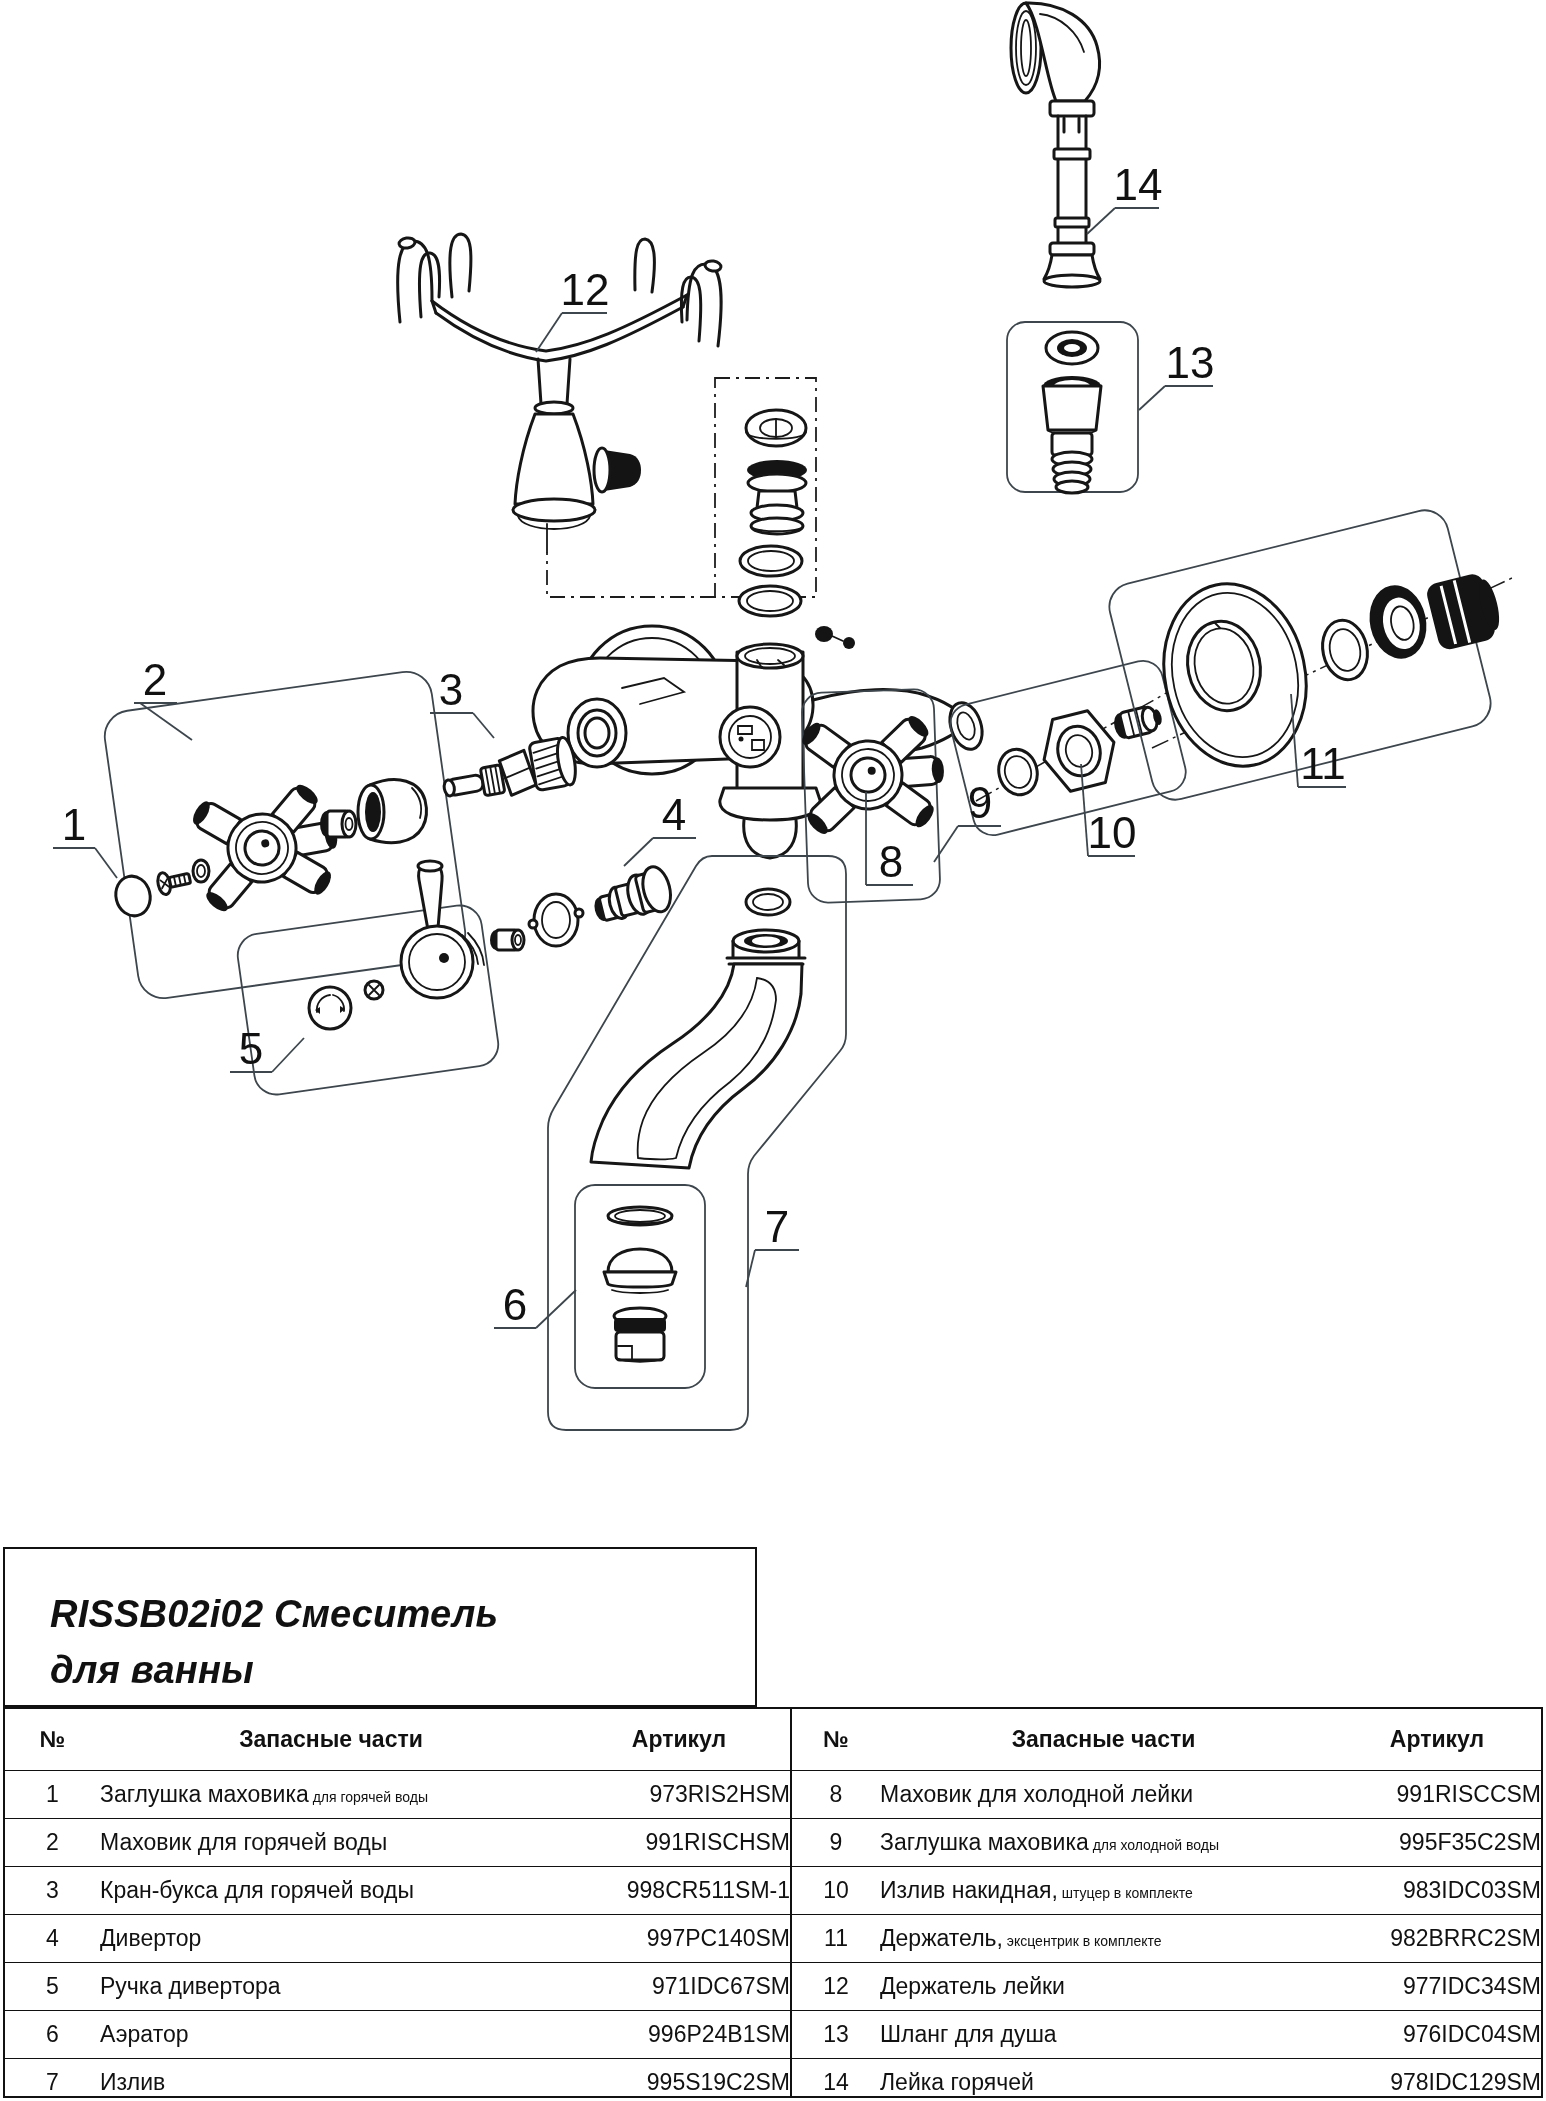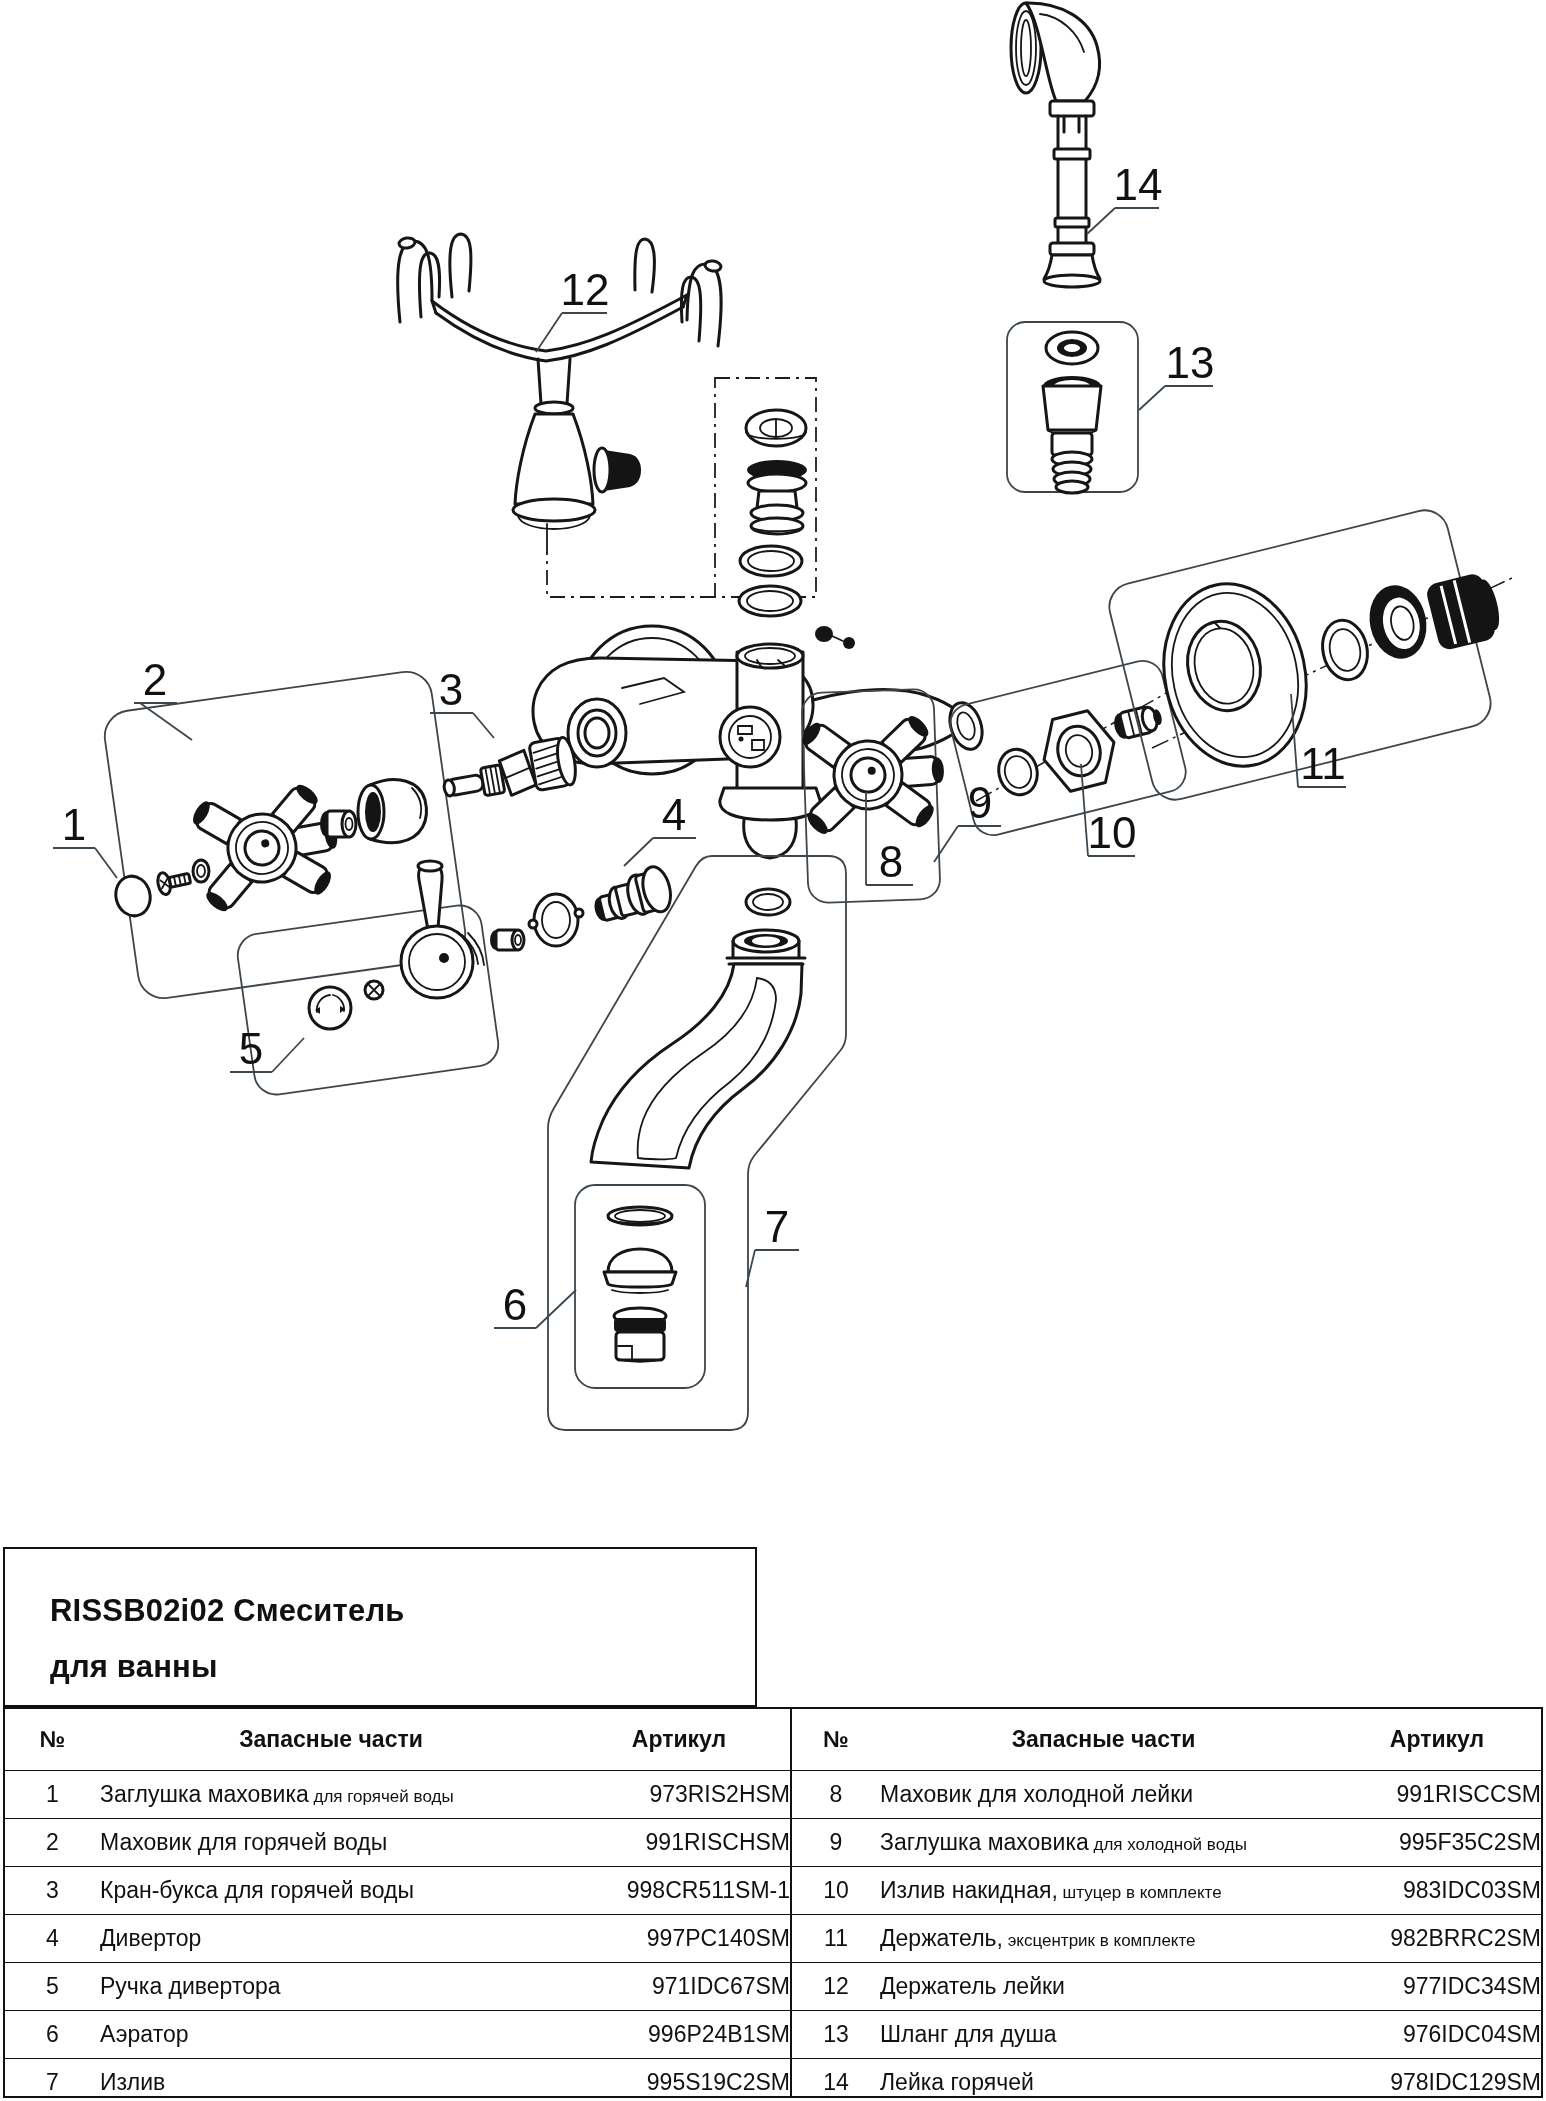--- a/index.html
+++ b/index.html
@@ -14,36 +14,36 @@
   .pk {fill:#141414;stroke:none;}
   .box{stroke:#3d464d;stroke-width:1.8;fill:none;}
   .dash{stroke:#1d1d1d;stroke-width:1.8;fill:none;stroke-dasharray:15 6 3 6;}
   .axis{stroke:#1d1d1d;stroke-width:1.5;fill:none;stroke-dasharray:18 5 3 5;}
   .leader{stroke:#3d464d;stroke-width:1.8;fill:none;}
   .callout-underline{stroke:#3d464d;stroke-width:2;}
   .callout-num{font-family:"Liberation Sans",sans-serif;font-size:44px;fill:#111;text-anchor:middle;}
 
   
   .title-box{position:absolute;left:3px;top:1547px;width:754px;height:160px;border:2px solid #111;box-sizing:border-box;background:#fff;}
-  .title-line{position:absolute;left:45px;font-weight:bold;font-size:31px;letter-spacing:.2px;}
+  .title-line{position:absolute;left:45px;font-weight:bold;font-size:38px;letter-spacing:.2px;font-style:italic;}
   .title-line.l1{top:44px;}
   .title-line.l2{top:100px;}
 
   
   .ptable{position:absolute;top:1707px;height:391px;border:2px solid #111;box-sizing:border-box;background:#fff;}
   .ptable.left {left:3px;width:787px;border-right:none;}
   .ptable.right{left:790px;width:753px;border-left:2.5px solid #111;}
   .t-head{display:flex;align-items:center;height:61px;font-weight:bold;font-size:23px;}
   .t-row{display:flex;align-items:center;height:47px;border-top:1.6px solid #111;font-size:23px;}
   .c-num{flex:0 0 95px;text-align:center;}
   .ptable.right .c-num{flex:0 0 88px;}
   .c-name{flex:1 1 auto;padding-right:6px;white-space:nowrap;overflow:hidden;}
   .c-code{flex:0 0 222px;text-align:right;}
   .ptable.right .c-code{flex:0 0 208px;}
-  .nt{font-size:17px;}
+  .nt{font-size:14px;}
 </style>
 </head>
 <body>
 
 <div class="page">
 
   <svg class="diagram" id="diagram-svg" width="1546" height="1540" viewBox="0 0 1546 1540">
 
     <defs>
       <g id="handwheel">

